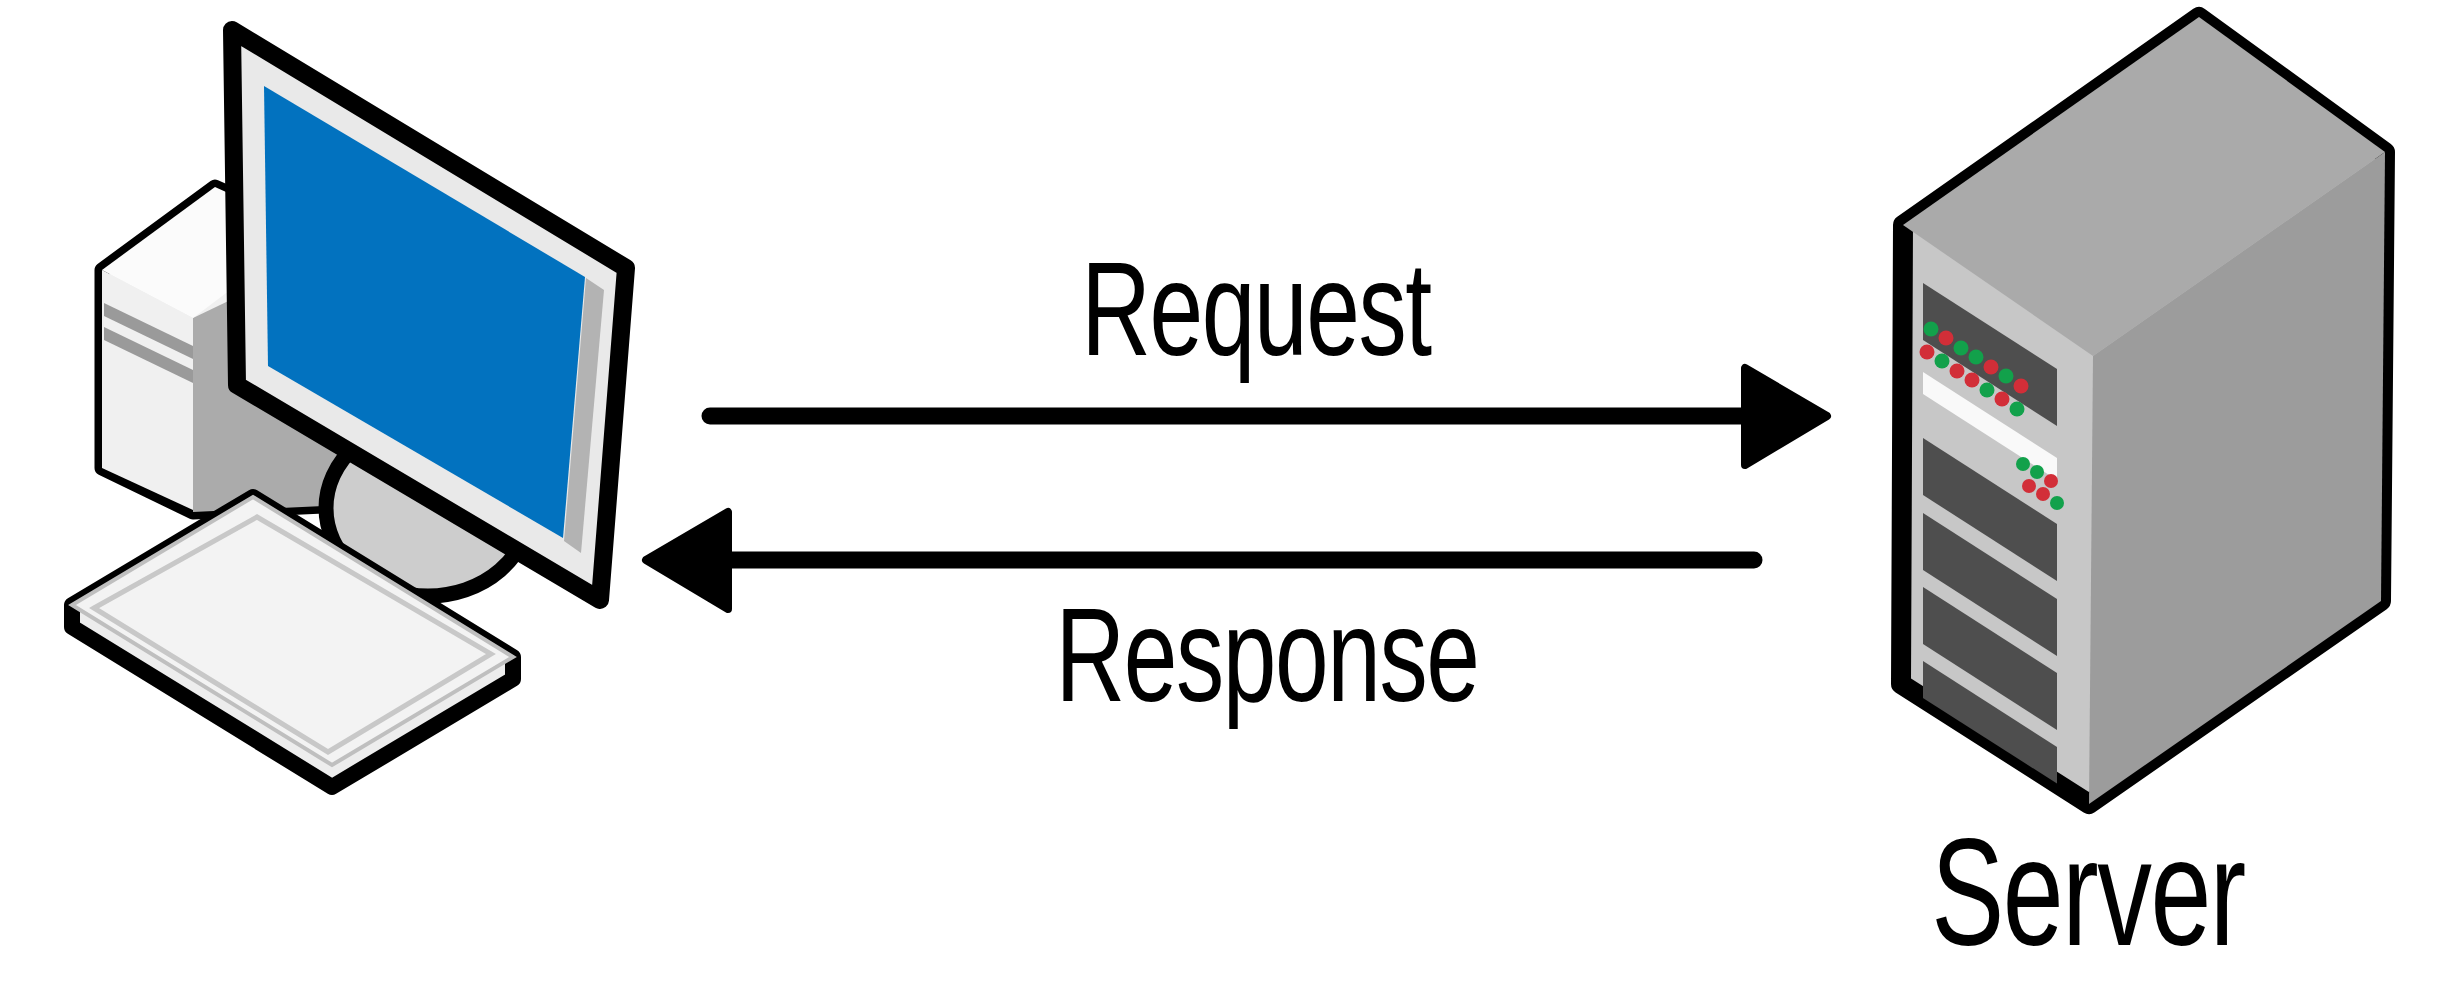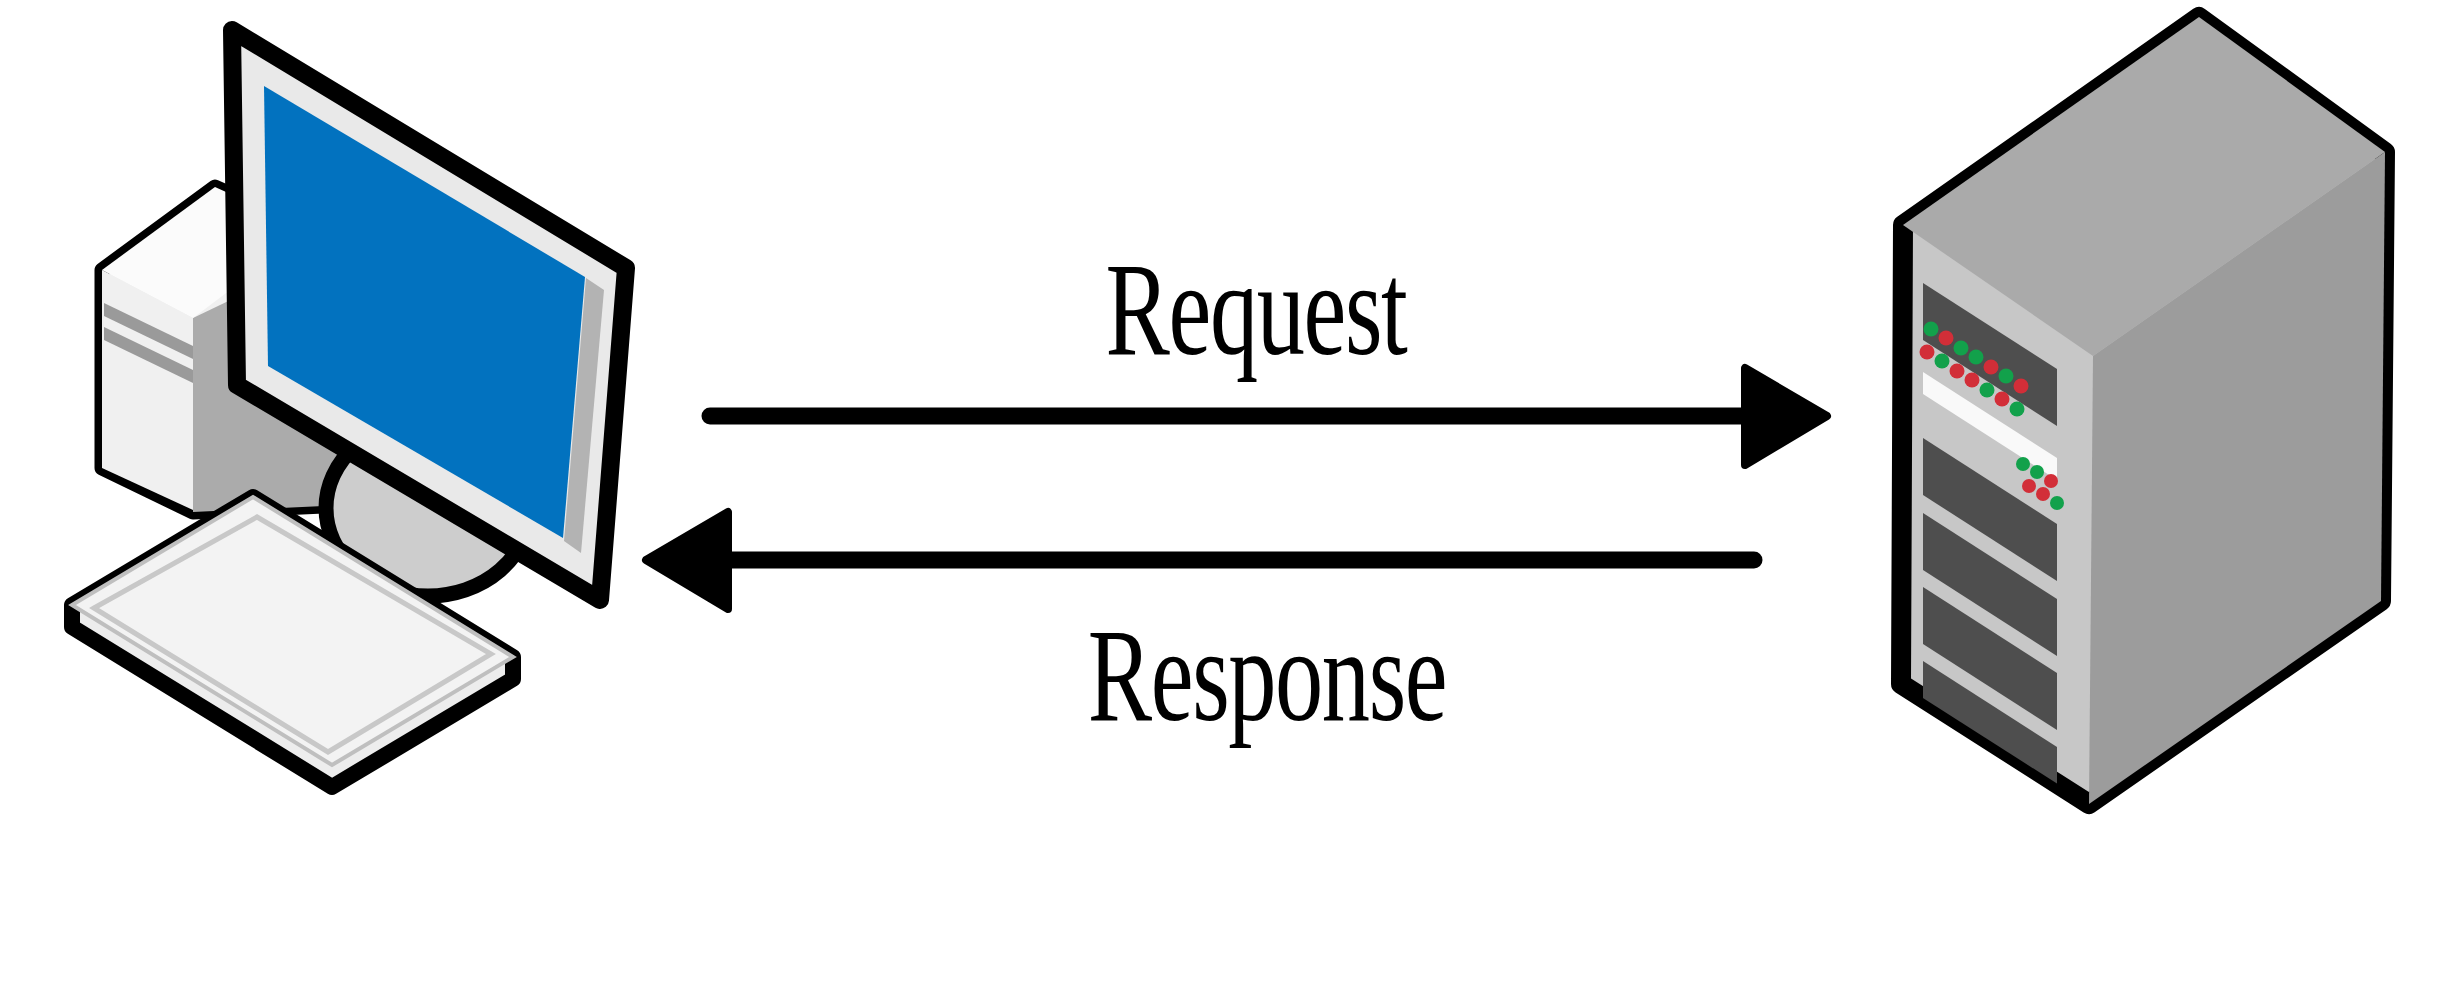--- a/index.html
+++ b/index.html
@@ -14,21 +14,21 @@
     position:absolute; left:0; top:0;
     width:2440px; height:988px;
     display:block;
   }
   .label {
     position:absolute;
     transform:translateX(-50%);
     line-height:1;
     white-space:nowrap;
     color: var(--color-label_text, #000);
-    font-family:Liberation Serif, serif;
+    font-family:Liberation Sans, sans-serif;
   }
   .arrow-label { font-size:134px; }
   .node-label  { font-size:152px; }
   .cond {
     display:inline-block;
     transform:scaleX(0.72);
     transform-origin:center;
     letter-spacing:-2px;
   }
 </style>
@@ -126,19 +126,22 @@
           <circle cx="2057" cy="503" r="7" fill="var(--color-led_green,#12A14B)"></circle>
         </g>
       </g>
     </g>
   </svg>
 
   <div class="label arrow-label" style="left:1256px; top:242px">
     <span class="cond">Request</span>
   </div>
 
-  <div class="label arrow-label" style="left:1267px; top:608px">
+  <div class="label arrow-label" style="left:1267px; top:588px">
     <span class="cond">Response</span>
   </div>
 
 
+  <div class="label node-label" style="left:2088px; top:816px">
+    <span class="cond">Server</span>
+  </div>
 
 </div>
 
 </body></html>

